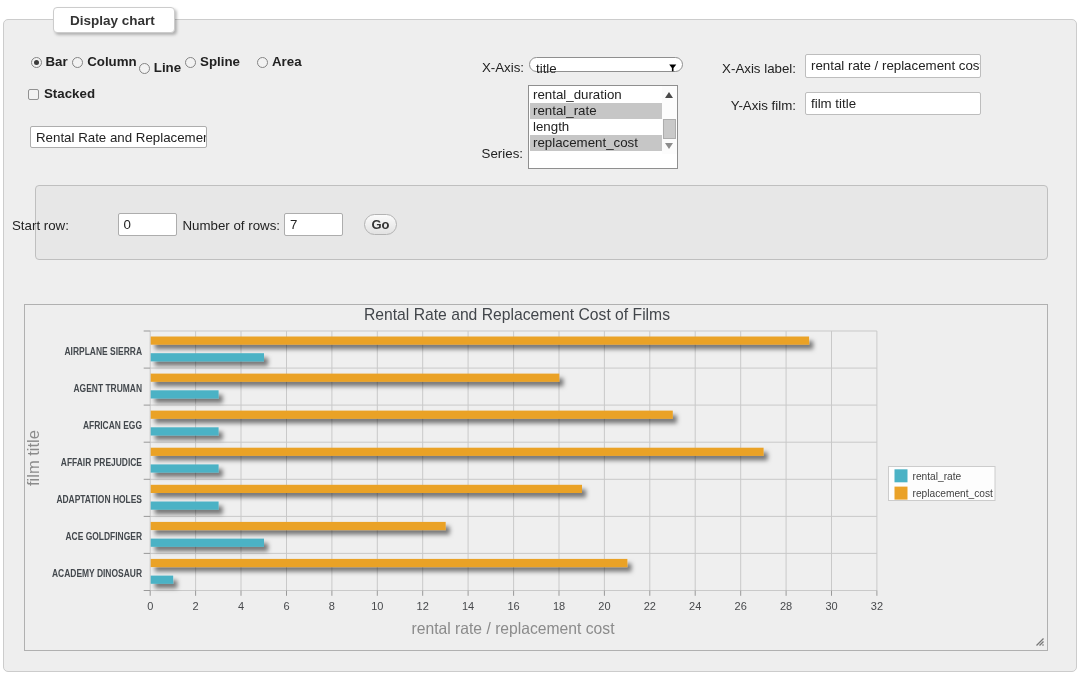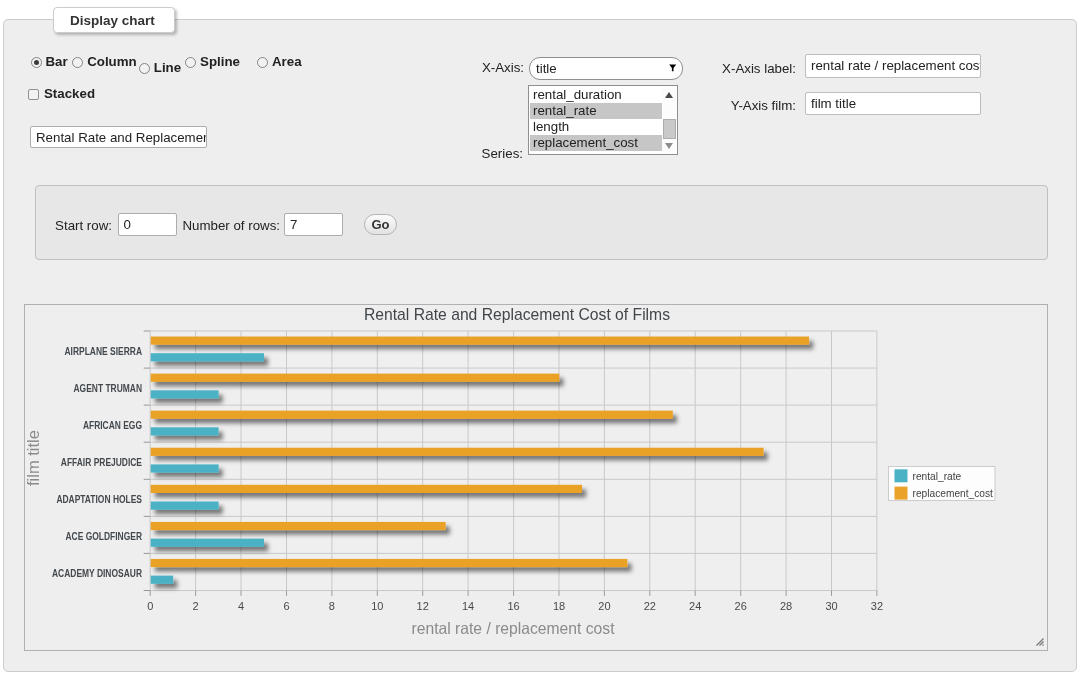--- a/index.html
+++ b/index.html
@@ -8,23 +8,23 @@
 #lg{left:25px;top:7px;width:88px;height:24px;background:#fff;border:1px solid #ccc;border-radius:4px;
   box-shadow:2px 2px 3px rgba(0,0,0,0.25);font-weight:bold;font-size:13.5px;color:#333;
   text-align:left;line-height:25px;padding:0 16px;margin-left:28px;}
 .radio{width:11px;height:11px;border:1px solid #848484;border-radius:50%;background:#f2f2f2;display:inline-block;position:relative;vertical-align:-2px;margin-right:4px;box-sizing:border-box;}
 .radio.sel::after{content:"";position:absolute;left:2px;top:2px;width:5px;height:5px;border-radius:50%;background:#3b3b3b;}
 .rgrp{height:16px;line-height:16px;white-space:nowrap;font-weight:bold;}
 .cb{width:11px;height:11px;border:1px solid #919191;background:#f2f2f2;display:inline-block;vertical-align:-2px;margin-right:5px;box-sizing:border-box;border-radius:2px;}
 .inp{background:#fff;border:1px solid #adadad;box-sizing:border-box;white-space:nowrap;overflow:hidden;border-radius:2px;}
 .inp span{display:block;padding-left:5px;}
 .lbl{white-space:nowrap;}
-#sel{left:529px;top:57px;width:154px;height:23px;background:#fff;border:1px solid #8f8f8f;box-sizing:border-box;border-radius:11px;}
+#sel{left:529px;top:57px;width:154px;height:15px;background:#fff;border:1px solid #8f8f8f;box-sizing:border-box;border-radius:11px;}
 #sel .tx{position:absolute;left:6px;top:3px;font-size:13.3px;}
-#lb{left:528px;top:85px;width:150px;height:70px;background:#fff;border:1px solid #8f8f8f;box-sizing:border-box;}
+#lb{left:528px;top:85px;width:150px;height:84px;background:#fff;border:1px solid #8f8f8f;box-sizing:border-box;}
 .it{position:absolute;left:1px;width:132px;height:16px;line-height:16px;padding-left:3px;font-size:13.3px;}
 .it.on{background:#c6c6c6;}
 #sb{position:absolute;right:0;top:0;width:15px;height:68px;background:#fcfcfc;}
 #sbth{position:absolute;right:1px;top:33px;width:13px;height:20px;background:#c9c9c9;border:1px solid #adadad;box-sizing:border-box;}
 .tri-up{position:absolute;width:0;height:0;border-left:4.5px solid transparent;border-right:4.5px solid transparent;border-bottom:6px solid #4a4a4a;}
 .tri-dn{position:absolute;width:0;height:0;border-left:4.5px solid transparent;border-right:4.5px solid transparent;border-top:6px solid #8d8d8d;}
 #panel{left:35px;top:185px;width:1013px;height:75px;background:#e7e7e7;border:1px solid #bfbfbf;border-radius:4px;box-sizing:border-box;}
 #go{left:364px;top:213.5px;width:33px;height:21.5px;border:1px solid #b3b3b3;border-radius:11px;
   background:linear-gradient(#fbfbfb,#e2e2e2);text-align:center;line-height:20px;font-weight:bold;font-size:13px;color:#333;box-sizing:border-box;}
 #chartbox{left:24px;top:304px;width:1024px;height:347px;border:1px solid #b0b0b0;background:#eeeeee;box-sizing:border-box;}
@@ -60,21 +60,21 @@
 <div class="abs lbl" style="left:423px;top:146px;width:100px;text-align:right;">Series:</div>
 <div class="abs lbl" style="left:696px;top:61px;width:100px;text-align:right;">X-Axis label:</div>
 <div class="abs inp" style="left:805px;top:54px;width:176px;height:24px;border-color:#bdbdbd;">
       <span style="line-height:22px;">rental rate / replacement cost</span>
     </div>
 <div class="abs lbl" style="left:696px;top:98px;width:100px;text-align:right;">Y-Axis film:</div>
 <div class="abs inp" style="left:805px;top:91.5px;width:176px;height:23px;border-color:#bdbdbd;">
       <span style="line-height:21px;">film title</span>
     </div>
 <div class="abs" id="panel"></div>
-<div class="abs lbl" style="left:12px;top:218px;width:100px;text-align:right;">Start row:</div>
+<div class="abs lbl" style="left:12px;top:218px;width:100px;">Start row:</div>
 <div class="abs inp" style="left:117.5px;top:213px;width:59px;height:22.5px;">
       <span style="line-height:21px;">0</span>
     </div>
 <div class="abs lbl" style="left:180px;top:218px;width:100px;text-align:right;">Number of rows:</div>
 <div class="abs inp" style="left:284px;top:213px;width:59px;height:22.5px;">
       <span style="line-height:21px;">7</span>
     </div>
 <div class="abs" id="go">Go</div>
 <div class="abs" id="chartbox"></div>
 <svg width="1081" height="681" viewBox="0 0 1081 681">

